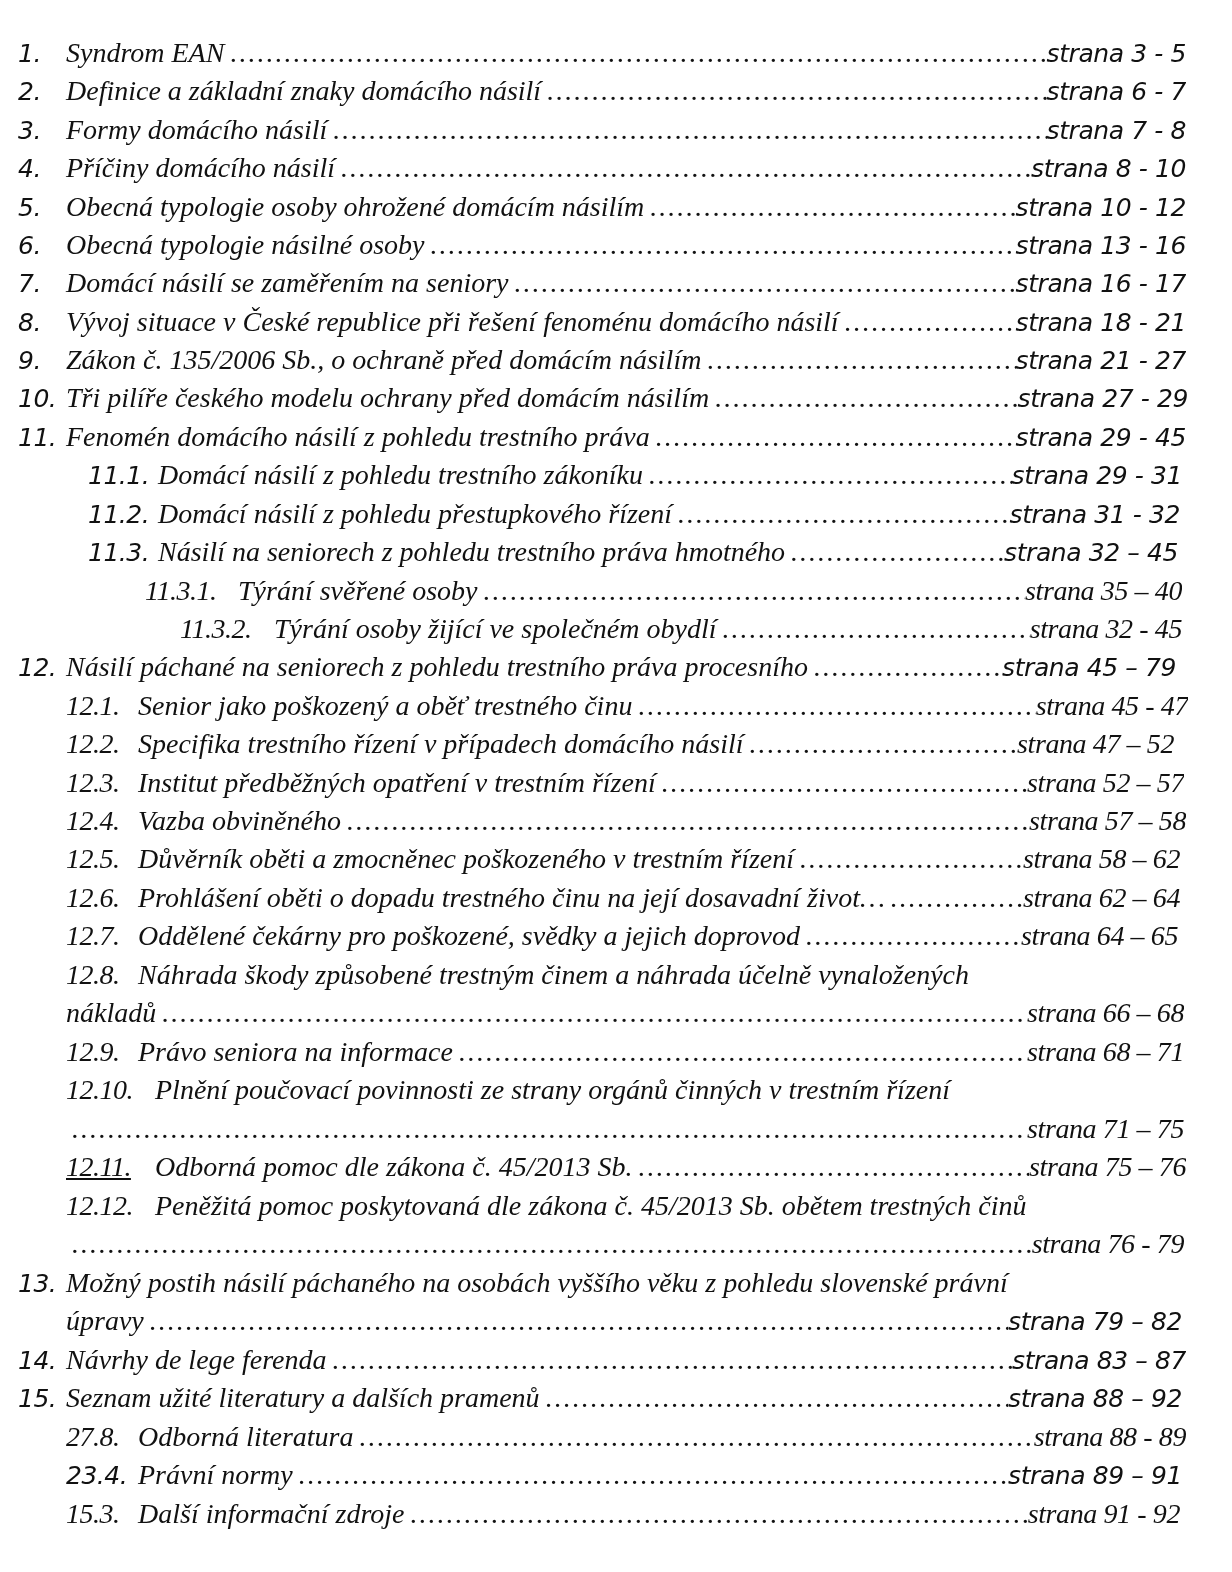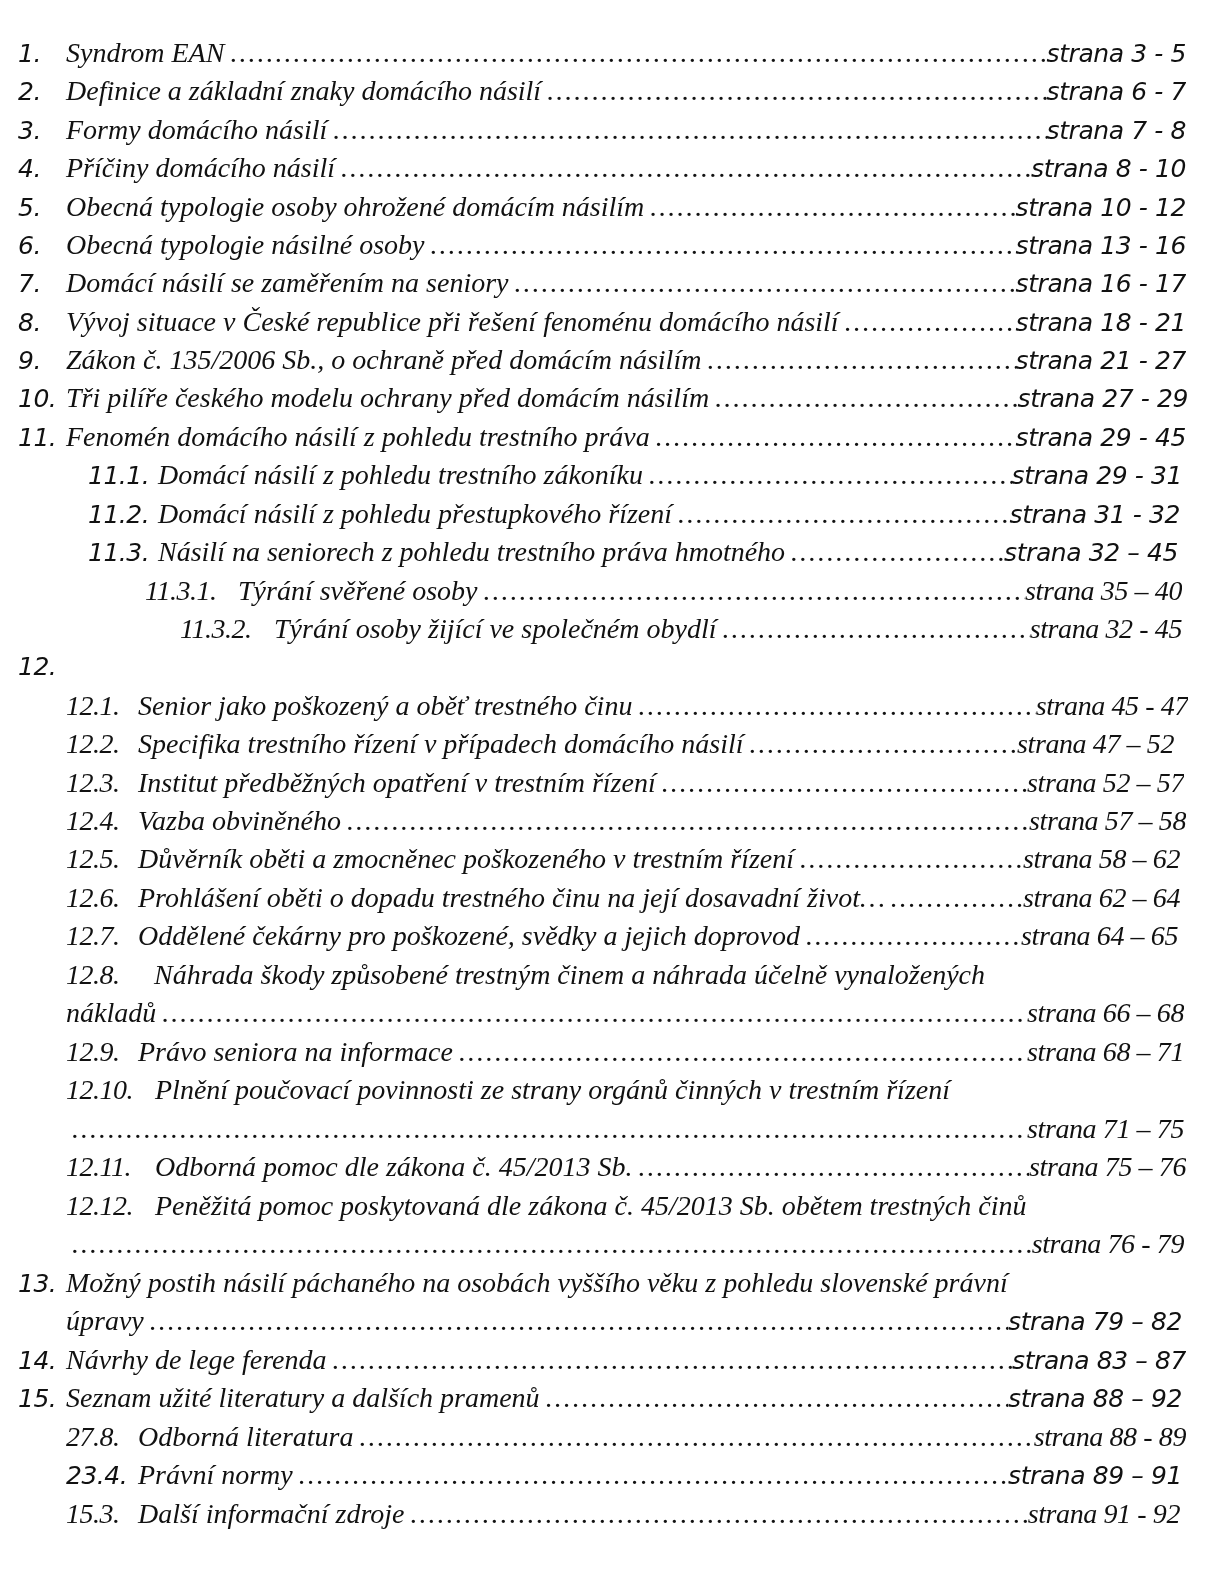--- a/index.html
+++ b/index.html
@@ -155,21 +155,21 @@
     </div>
     <div class="row" style="top: 610px;">
       <div class="line" style="left: 136px; right: 50px; margin-left: 44px;">
         <span class="num sub" style="width: 94px;">11.3.2.</span>
         <span class="title" style="padding-left: 0px;">Týrání osoby žijící ve společném obydlí</span>
         <span class="dots"></span>
         <span class="pages light">strana 32 - 45</span>
       </div>
     </div>
     <div class="row" style="top: 648px;">
-      <div class="line" style="left: 18px; right: 56px; flex-direction: column;">
+      <div class="line" style="left: 18px; right: 56px;">
         <span class="num" style="width: 48px;">12.</span>
         <span class="title" style="padding-left: 0px;">Násilí páchané na seniorech z pohledu trestního práva procesního</span>
         <span class="dots"></span>
         <span class="pages">strana 45 – 79</span>
       </div>
     </div>
     <div class="row" style="top: 687px;">
       <div class="line" style="left: 66px; right: 44px;">
         <span class="num sub" style="width: 72px;">12.1.</span>
         <span class="title" style="padding-left: 0px;">Senior jako poškozený a oběť trestného činu</span>
@@ -219,21 +219,21 @@
     </div>
     <div class="row" style="top: 917px;">
       <div class="line" style="left: 66px; right: 54px;">
         <span class="num sub" style="width: 72px;">12.7.</span>
         <span class="title" style="padding-left: 0px;">Oddělené čekárny pro poškozené, svědky a jejich doprovod</span>
         <span class="dots"></span>
         <span class="pages light">strana 64 – 65</span>
       </div>
     </div>
     <div class="row" style="top: 956px;">
-      <div class="line" style="left: 66px; right: 48px; gap: 16px;">
+      <div class="line" style="left: 66px; right: 48px;">
         <span class="num sub" style="width: 72px;">12.8.</span>
         <span class="title" style="padding-left: 0px;">Náhrada škody způsobené trestným činem a náhrada účelně vynaložených</span>
       </div>
     </div>
     <div class="row" style="top: 994px;">
       <div class="line" style="left: 66px; right: 48px;">
         <span class="title" style="padding-left: 0px;">nákladů</span>
         <span class="dots"></span>
         <span class="pages light">strana 66 – 68</span>
       </div>
@@ -254,21 +254,21 @@
     </div>
     <div class="row" style="top: 1110px;">
       <div class="line" style="left: 66px; right: 48px;">
         <span class="title" style="padding-left: 0px;"></span>
         <span class="dots"></span>
         <span class="pages light">strana 71 – 75</span>
       </div>
     </div>
     <div class="row" style="top: 1148px;">
       <div class="line" style="left: 66px; right: 46px;">
-        <span class="num sub" style="width: 89px;">12.11.</span>
+        <span class="num sub" style="width: 89px; text-decoration: underline;">12.11.</span>
         <span class="title" style="padding-left: 0px;">Odborná pomoc dle zákona č. 45/2013 Sb.</span>
         <span class="dots"></span>
         <span class="pages light">strana 75 – 76</span>
       </div>
     </div>
     <div class="row" style="top: 1187px;">
       <div class="line" style="left: 66px; right: 48px;">
         <span class="num sub" style="width: 89px;">12.12.</span>
         <span class="title" style="padding-left: 0px;">Peněžitá pomoc poskytovaná dle zákona č. 45/2013 Sb. obětem trestných činů</span>
       </div>

